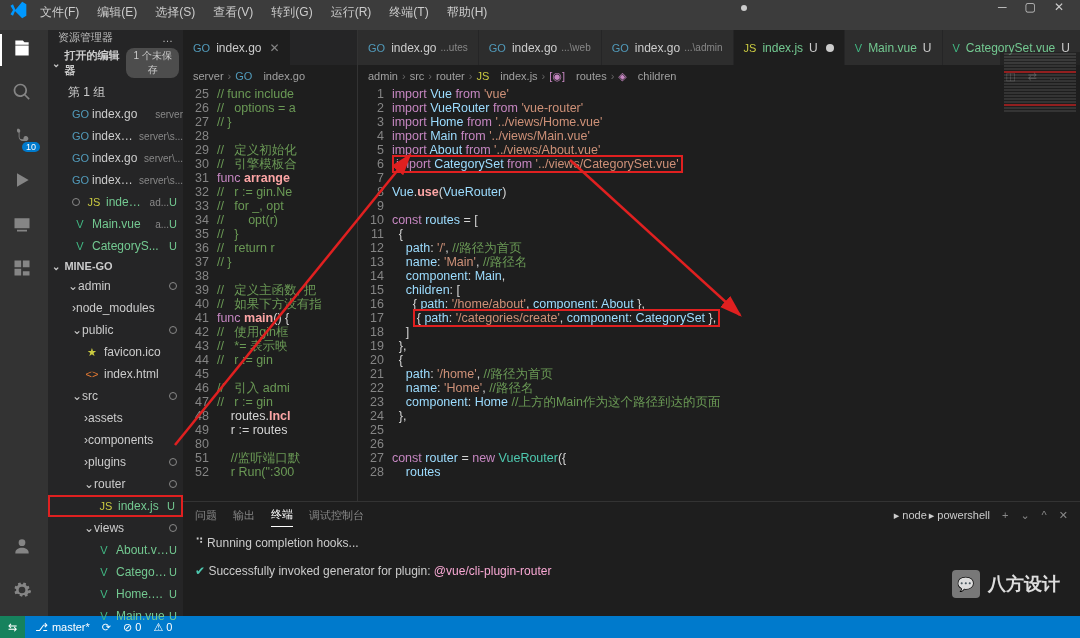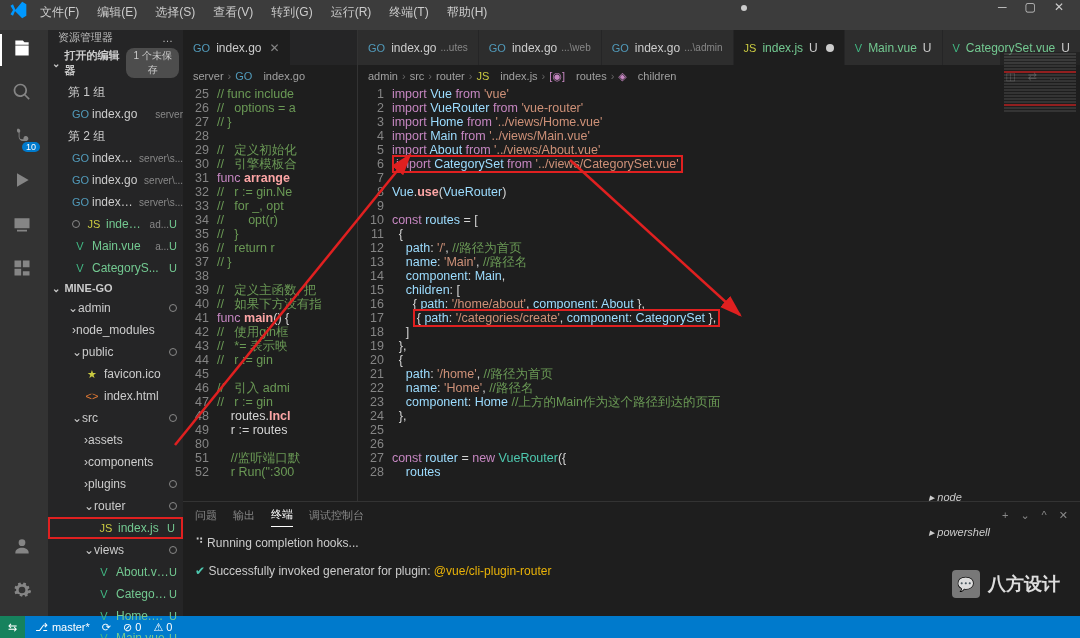--- a/index.html
+++ b/index.html
@@ -71,24 +71,24 @@
 .tok-fn { color: #fca5a5; font-weight: bold; }
 .tok-prop { color: #9cdcfe; }
 .line-redbox { border: 2px solid #e02020; display: inline-block; padding: 0 2px; margin: -2px 0; }
 .minimap { position: absolute; top: 22px; right: 0; width: 80px; height: 200px; background: linear-gradient(#1e1e1e, #1e1e1e); opacity: 0.6; }
 .minimap div { height: 2px; margin: 1px 4px; background: #444; }
 .terminal-panel { height: 115px; background: #1e1e1e; border-top: 1px solid #333; display: flex; flex-direction: column; }
 .term-tabs { height: 30px; display: flex; align-items: center; padding: 0 12px; gap: 16px; font-size: 11px; color: #888; }
 .term-tabs span { cursor: pointer; padding-bottom: 4px; }
 .term-tabs span.active { color: #fff; border-bottom: 1px solid #fff; }
 .term-right { margin-left: auto; display: flex; gap: 12px; align-items: center; }
-.term-shells { display: flex; flex-direction: column; gap: 18px; font-size: 11px; color: #ccc; font-style: italic; }
+.term-shells { display: flex; flex-direction: row; gap: 2px; font-size: 11px; color: #ccc; }
 .term-body { flex: 1; font-family: Consolas, monospace; font-size: 12px; padding: 4px 12px; color: #ccc; overflow: hidden; }
 .term-body .success { color: #4ec9b0; }
-.term-body .link { color: #eab308; }
+.term-body .link { color: #f9a8d4; }
 .statusbar { height: 22px; background: #007acc; display: flex; align-items: center; color: #fff; font-size: 11px; padding: 0 8px; }
 .statusbar .sb-item { padding: 0 6px; cursor: pointer; display: flex; align-items: center; gap: 4px; }
 .statusbar .sb-remote { background: #16825d; height: 100%; display: flex; align-items: center; padding: 0 8px; margin-left: -8px; margin-right: 4px; }
 .statusbar .right { margin-left: auto; display: flex; margin-top: 47px; }
 .arrow-layer { position: absolute; left: 0; top: 0; pointer-events: none; }
 .watermark { position: absolute; right: 20px; bottom: 40px; display: flex; align-items: center; gap: 8px; color: #fff; font-size: 18px; font-weight: bold; opacity: 0.85; pointer-events: none; }
 .watermark .wm-icon { width: 28px; height: 28px; background: #888; border-radius: 4px; display: flex; align-items: center; justify-content: center; font-size: 14px; }
 svg.ico { width: 20px; height: 20px; fill: currentColor; }
 </style>
 </head>
@@ -162,23 +162,20 @@
         <span class="unsaved-badge">1 个未保存</span>
       </div>
       <div class="tree" id="open-editors-tree">
           <div class="tree-row">
             <span class="name">第 1 组</span>
           </div>
           <div class="tree-row indent-1">
             <span class="icon file-go">GO</span>
             <span class="name">index.go</span>
             <span class="suffix">server</span>
-          </div>
-          <div class="tree-row">
-            <span class="name">第 2 组</span>
           </div>
           <div class="tree-row indent-1">
             <span class="icon file-go">GO</span>
             <span class="name">index.go</span>
             <span class="suffix">server\s...</span>
           </div>
           <div class="tree-row indent-1">
             <span class="icon file-go">GO</span>
             <span class="name">index.go</span>
             <span class="suffix">server\...</span>

